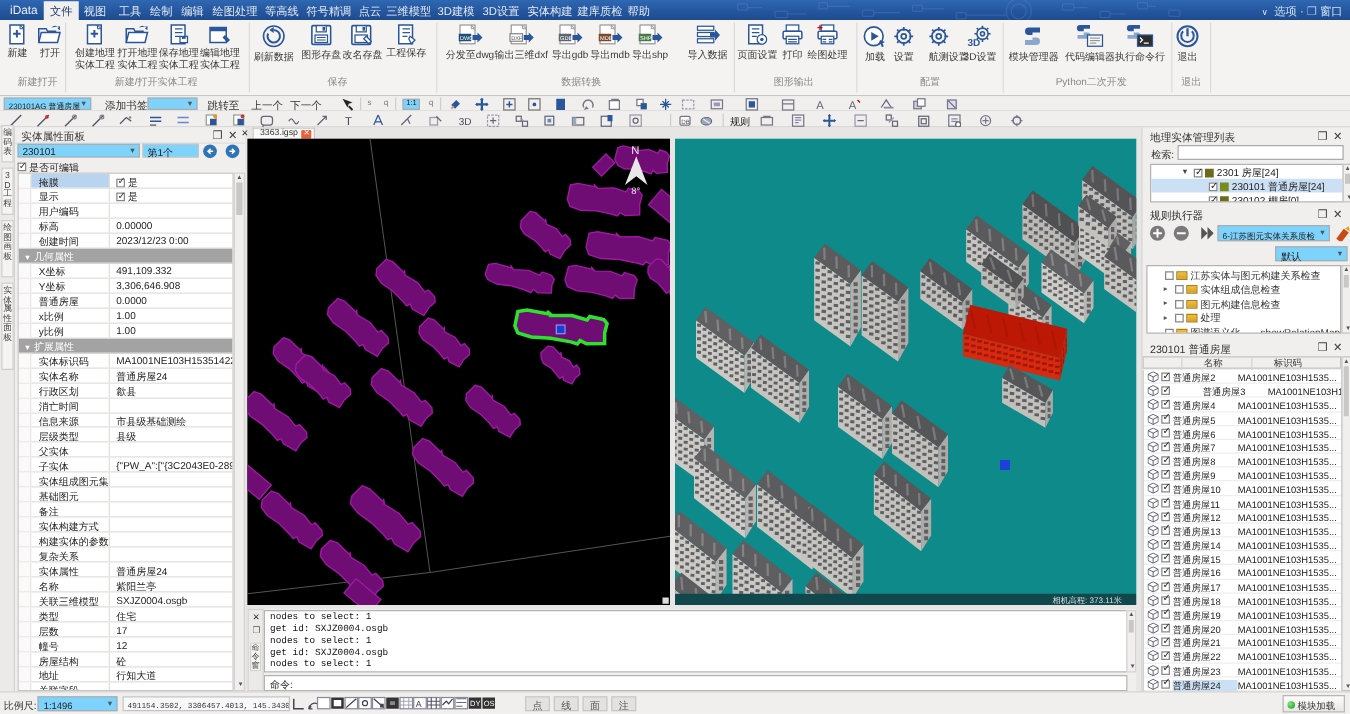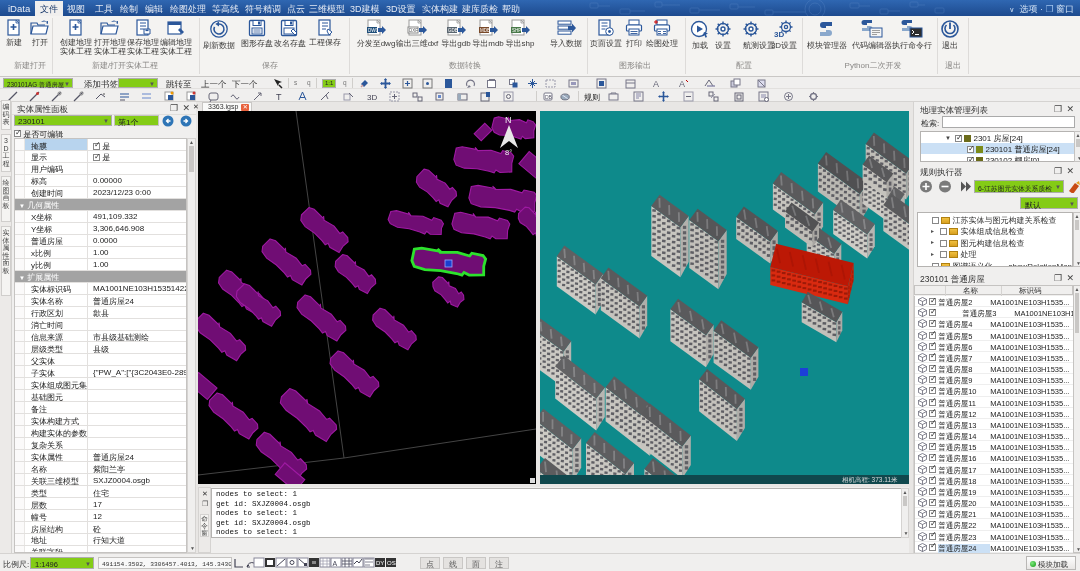--- a/index.html
+++ b/index.html
@@ -15,21 +15,21 @@
 
 #ribbon { position:absolute; left:0; top:16px; width:1080px; height:61px; background:#f4f3f1; border-bottom:1px solid #c9c7c5; }
 .rsep { position:absolute; top:2px; width:1px; height:56px; background:#dddbd9; }
 .rgl { position:absolute; top:44px; font-size:8px; color:#8a8886; width:120px; text-align:center; transform:translateX(-50%); }
 .ritem { position:absolute; top:3px; width:46px; text-align:center; transform:translateX(-50%); }
 .ritem svg { display:block; margin:0 auto; }
 .ritem .lbl { font-size:8px; color:#3b3a39; line-height:9px; margin-top:2px; white-space:pre-line; }
 
 #tbar1 { position:absolute; left:0; top:77px; width:1080px; height:12px; background:#f0efee; border-bottom:1px solid #e2e0de; font-size:8.5px; color:#333;}
 #tbar2 { position:absolute; left:0; top:89px; width:1080px; height:13px; background:#f0efee; border-bottom:1px solid #d5d3d1; }
-.combo { position:absolute; background:#84cc16; border:1px solid #adadad; font-size:8px; color:#222; }
+.combo { position:absolute; background:#7dd3fc; border:1px solid #adadad; font-size:8px; color:#222; }
 .combo .arr { position:absolute; right:2px; top:2px; font-size:6px; color:#555; }
 .t1lbl { position:absolute; top:2px; font-size:8.5px; color:#333; }
 .tico { position:absolute; top:1px; width:11px; height:11px; }
 .vsep { position:absolute; top:1px; width:1px; height:10px; background:#d0cecb; }
 
 #leftstrip { position:absolute; left:0; top:102px; width:12px; height:451px; background:#eceae8; border-right:1px solid #d5d3d1; }
 .vtab { position:absolute; left:1px; width:10px; font-size:7px; line-height:7.6px; color:#444; background:#f5f4f2; border:1px solid #d0cecc; padding:2px 0; text-align:center; overflow:hidden;}
 #leftpanel { position:absolute; left:12px; top:102px; width:184px; height:451px; background:#f0efee; }
 #lp-head { position:absolute; left:0; top:0; width:184px; height:13px; font-size:8.5px; color:#333; padding:2px 0 0 5px; background:#f0efee; border-bottom:1px solid #e0deda;}
 #lp-head .ic { position:absolute; top:1px; font-size:9px; color:#444; }
@@ -2151,20 +2151,21 @@
 <rect x="0" y="364" width="369" height="9" fill="#10484d"></rect>
 <text x="302" y="371" fill="#ddd" font-size="6.5" font-family="Liberation Sans">相机高程: 373.11米</text>
       </svg>
     <div id="console">
       <div id="constrip">
         <div style="position:absolute; left:3px; top:2px; font-size:7px; color:#333;">✕</div>
         <div style="position:absolute; left:3px; top:12px; font-size:7px; color:#555;">❐</div>
         <div style="position:absolute; left:1px; top:26px; width:9px; font-size:6.5px; line-height:7px; color:#444; background:#f5f4f2; border:1px solid #d5d3d1; text-align:center; overflow:hidden;">命<br>令<br>窗</div>
       </div>
       <div id="conbox">nodes to select: 1<br>get id: SXJZ0004.osgb<br>nodes to select: 1<br>get id: SXJZ0004.osgb<br>nodes to select: 1</div>
+      <div id="coninput">命令:</div>
       <div id="conscroll">
           <div style="font-size:5px;color:#555;text-align:center;">▲</div>
           <div style="background:#c9c7c5;height:10px;margin:1px;"></div>
           <div style="position:absolute;bottom:1px;left:1.5px;font-size:5px;color:#555;">▼</div>
         </div>
     </div>
   </div>
 
   <div id="rightpanel">
       <div class="rp-head" style="margin-top:1px;">地理实体管理列表<span class="ic" style="right:18px;">❐</span><span class="ic" style="right:6px;">✕</span></div>

